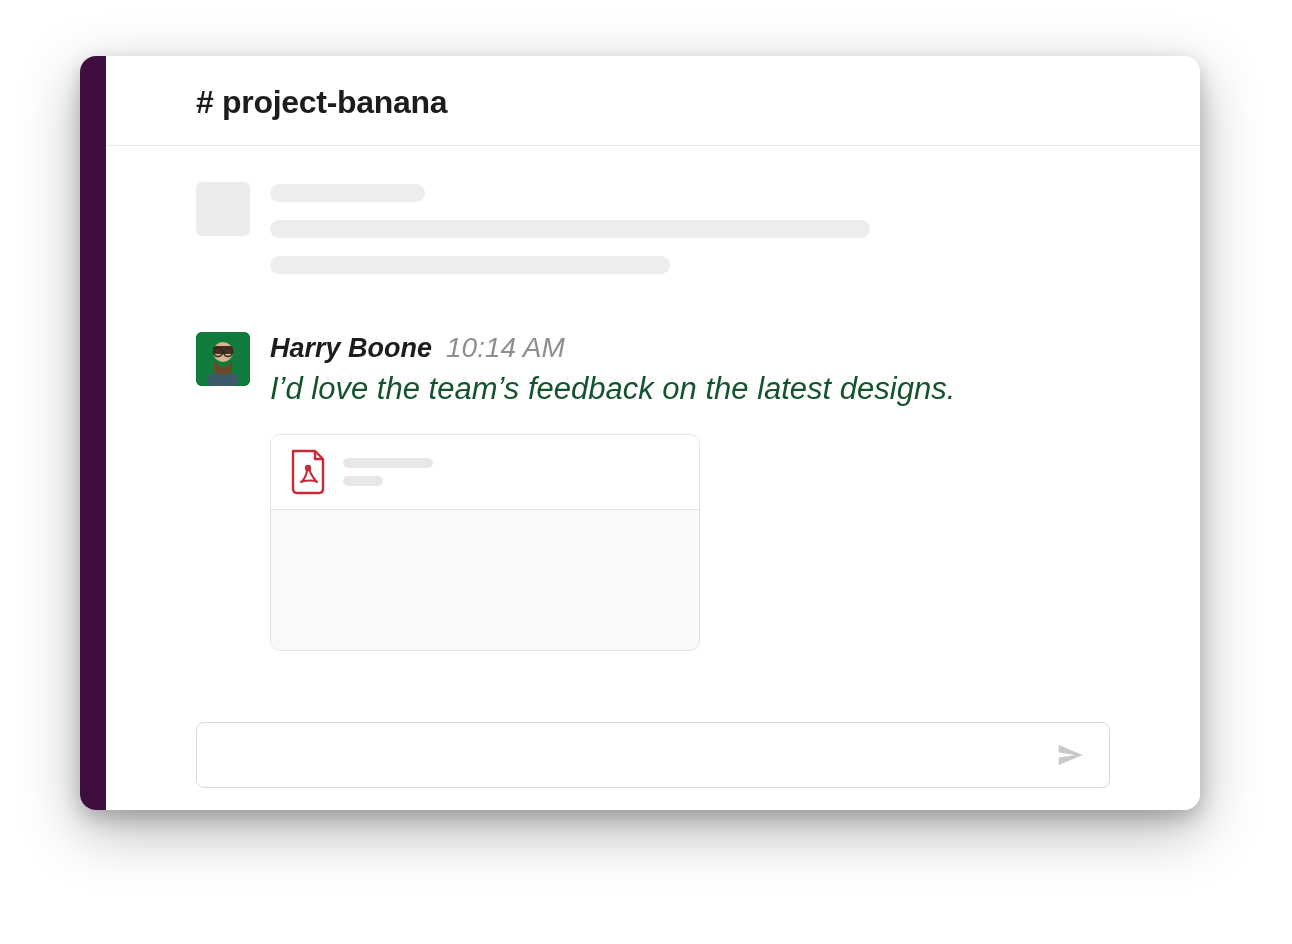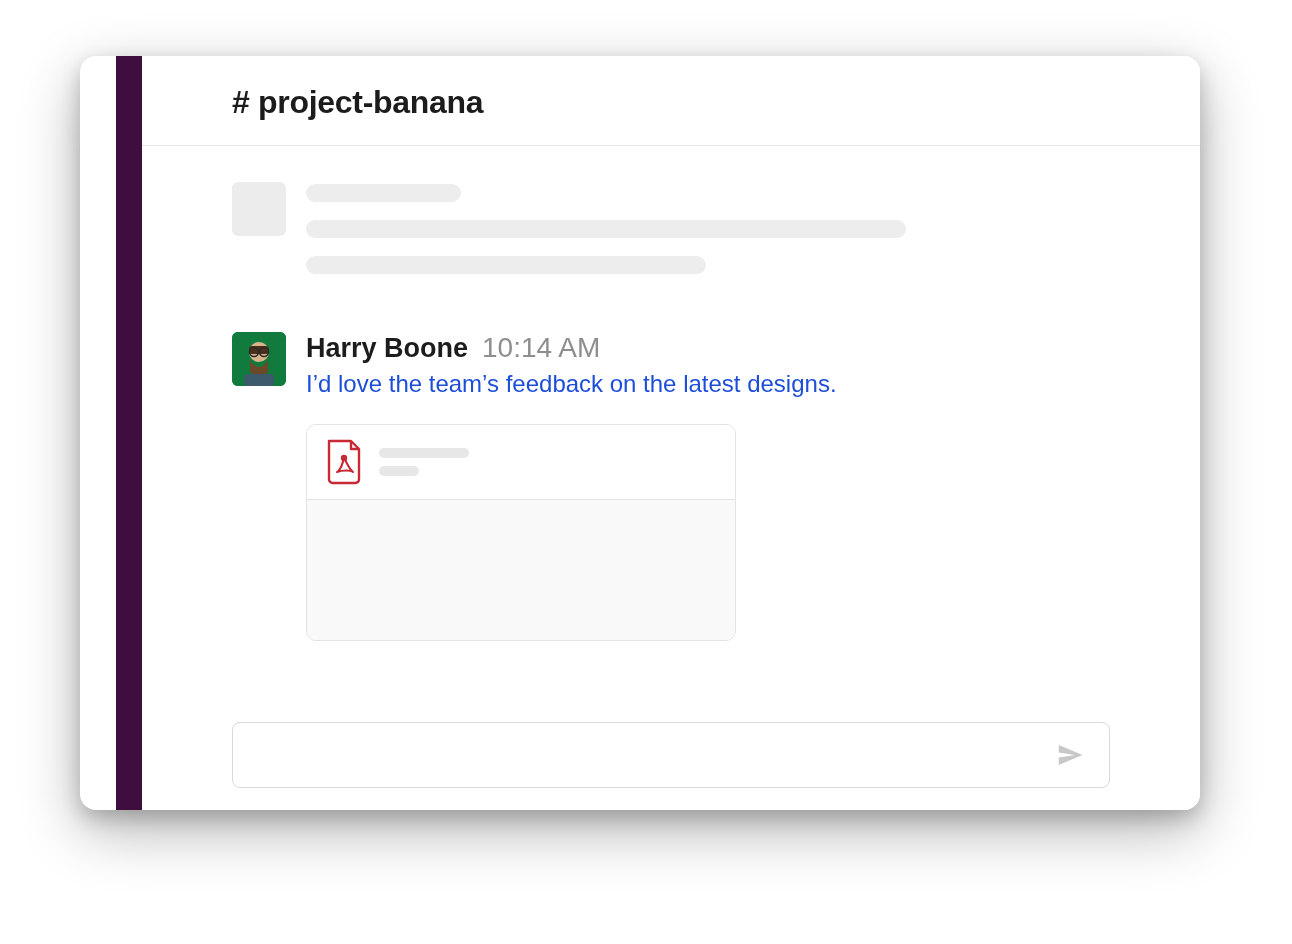--- a/index.html
+++ b/index.html
@@ -14,21 +14,20 @@
       position: absolute;
       top: 56px;
       left: 80px;
       width: 1120px;
       height: 754px;
       background: #fff;
       border-radius: 16px;
       box-shadow: 0 20px 60px rgba(0,0,0,0.3), 0 8px 20px rgba(0,0,0,0.2);
       display: flex;
       overflow: hidden;
-      padding-left: 36px;
     }
     .sidebar {
       width: 26px;
       background: #3f0e3f;
       flex-shrink: 0;
     }
     .main {
       flex: 1;
       display: flex;
       flex-direction: column;
@@ -78,40 +77,40 @@
     .avatar {
       width: 54px;
       height: 54px;
       border-radius: 6px;
       background: #0a7a3a;
       flex-shrink: 0;
       position: relative;
       overflow: hidden;
     }
     .avatar svg { width: 100%; height: 100%; }
-    .msg-body { flex: 1; }
+    .msg-body { flex: 1; font-style: italic; }
     .msg-head {
       display: flex;
       align-items: baseline;
       gap: 14px;
       margin-bottom: 4px;
     }
     .sender {
       font-size: 27px;
       font-weight: 800;
       color: #1d1c1d;
     }
     .timestamp {
       font-size: 28px;
       color: #8e8e8e;
       font-weight: 400;
     }
     .msg-text {
-      font-size: 24px;
-      color: #1d4ed8;
+      font-size: 31px;
+      color: #14532d;
       line-height: 1.35;
       margin-bottom: 24px;
     }
     .attachment {
       width: 430px;
       border: 1px solid #e3e3e3;
       border-radius: 10px;
       overflow: hidden;
     }
     .att-head {

